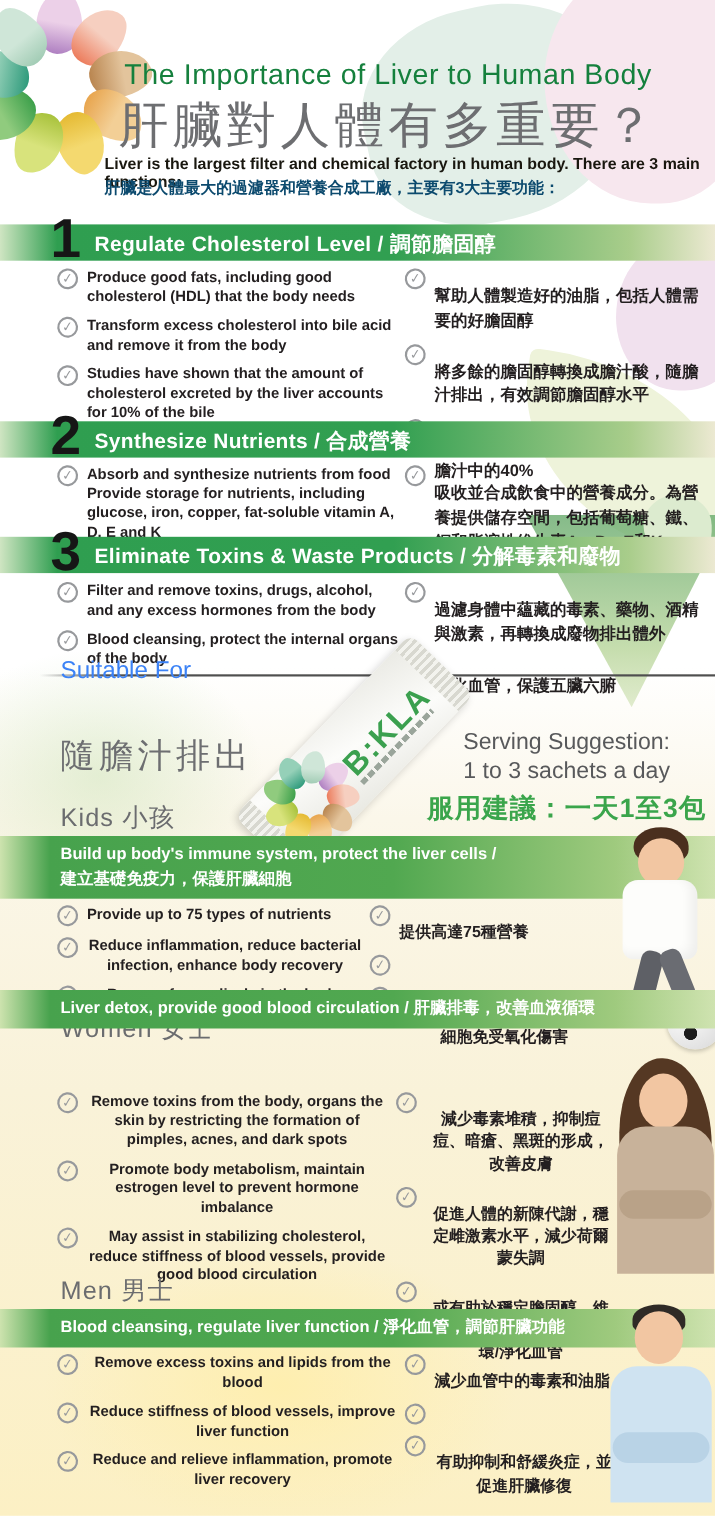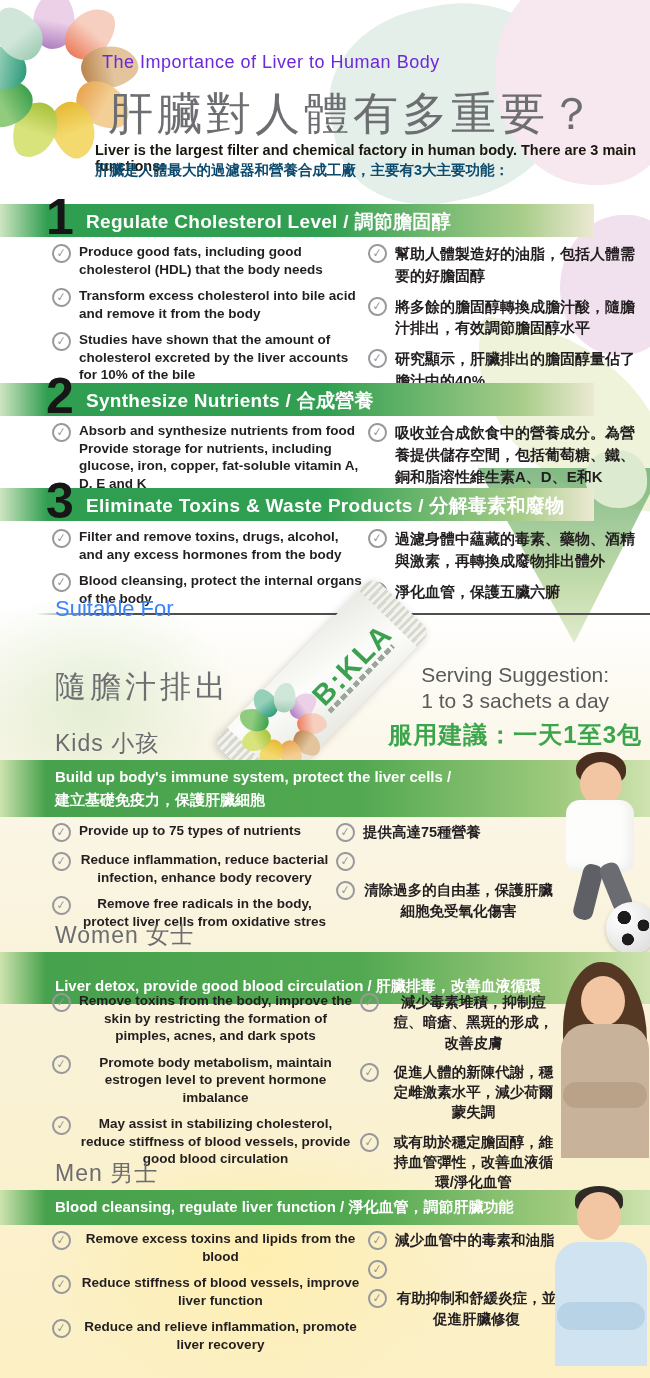--- a/index.html
+++ b/index.html
@@ -26,35 +26,35 @@
   .flower .p2{transform:rotate(40deg);background:linear-gradient(180deg,#f6cfc0 45%,#ec7c5c 100%);}
   .flower .p3{transform:rotate(80deg);background:linear-gradient(180deg,#e3c49c 45%,#b9854f 100%);}
   .flower .p4{transform:rotate(120deg);background:linear-gradient(180deg,#f3cf96 45%,#e8a54e 100%);}
   .flower .p5{transform:rotate(160deg);background:linear-gradient(180deg,#f4d96f 45%,#e5ba33 100%);}
   .flower .p6{transform:rotate(200deg);background:linear-gradient(180deg,#d8e37c 45%,#a8c23c 100%);}
   .flower .p7{transform:rotate(240deg);background:linear-gradient(180deg,#90cb7e 45%,#3da04b 100%);}
   .flower .p8{transform:rotate(280deg);background:linear-gradient(180deg,#95d0b8 45%,#2f9b7c 100%);}
   .flower .p9{transform:rotate(320deg);background:linear-gradient(180deg,#cfe6d8 55%,#a2ccb5 100%);}
   .logo-main{left:-22px;top:2px;}
   
-  .title-en{position:absolute;left:102px;top:52px;font-size:18px;color:#6d28d9;letter-spacing:.5px;}
+  .title-en{position:absolute;left:113px;top:52px;font-size:26px;color:#15803d;letter-spacing:.5px;}
   .title-zh{position:absolute;left:108px;top:84px;font-size:45px;color:#6d6e71;letter-spacing:4px;}
   .sub-en{position:absolute;left:95px;top:142px;font-size:14.5px;font-weight:bold;color:#19170f;}
   .sub-zh{position:absolute;left:95px;top:161px;font-size:14.5px;font-weight:bold;color:#0c4a6e;}
   
-  .sec-bar{position:absolute;left:0;width:594px;height:33px;
+  .sec-bar{position:absolute;left:0;width:650px;height:33px;
     background:linear-gradient(90deg,#cfe5c2 0%,#2f9e50 8%,#319f51 55%,#a9cd8b 88%,#ece9d2 100%);}
   .sec-bar span{position:absolute;left:86px;top:5px;font-size:19px;font-weight:bold;color:#ffffff;letter-spacing:.3px;white-space:nowrap;}
   .sec-num{position:absolute;left:46px;width:40px;font-size:50px;font-weight:bold;color:#161616;line-height:1;z-index:3;}
   .col{position:absolute;}
   .bullet{display:flex;margin-bottom:9px;align-items:flex-start;}
   .chk{flex:none;width:15px;height:15px;border:2px solid #97999c;border-radius:50%;color:#97999c;
     font-size:12px;line-height:15px;text-align:center;font-weight:bold;margin-top:1px;transform:rotate(-6deg);}
   .bt{margin-left:8px;font-size:13.5px;font-weight:bold;color:#231f20;line-height:1.3;}
-  .zh .bt{font-size:15px;line-height:1.45;}
+  .zh .bt{font-size:15px;line-height:1.45;margin-top:16px;}
   
   .divider{position:absolute;left:36px;top:613px;width:614px;height:2px;
     background:linear-gradient(90deg,rgba(80,80,80,0),#4f4f4f 10%,#4f4f4f);}
   .suit-en{position:absolute;left:55px;top:596px;font-size:22px;color:#3b82f6;}
   .suit-zh{position:absolute;left:55px;top:666px;font-size:31px;color:#6d6e71;letter-spacing:4px;}
   .serv{position:absolute;right:8px;top:662px;text-align:center;}
   .serv .s1,.serv .s2{font-size:21px;color:#58595b;line-height:1.25;}
   .serv .s3{font-size:24px;color:#3aa54b;font-weight:bold;margin-top:4px;letter-spacing:1px;}
   
   .sachet{position:absolute;left:200px;top:592px;width:240px;height:185px;}
@@ -272,27 +272,27 @@
 <div class="photo" style="left:548px;top:752px;width:110px;height:205px">
   <div class="hair boy-hair"></div>
   <div class="head boy-head"></div>
   <div class="torso boy-torso"></div>
   <div class="boy-leg1"></div>
   <div class="boy-leg2"></div>
   <div class="ball"></div>
 </div>
 
 <div class="grp-head" style="top:920px">Women 女士</div>
-<div class="grp-bar" style="top:952px;height:30px;padding-top:22px">
+<div class="grp-bar" style="top:900px;height:30px;padding-top:5px">
   <span class="l">Liver detox, provide good blood circulation / 肝臟排毒，改善血液循環</span>
 </div>
 <div class="col grp" style="left:52px;top:992px;width:300px">
   <div class="bullet">
       <span class="chk">✓</span>
-      <span class="bt">Remove toxins from the body, improve the skin by restricting the formation of pimples, acnes, and dark spots</span>
+      <span class="bt">Remove toxins from the body, organs the skin by restricting the formation of pimples, acnes, and dark spots</span>
     </div>
   <div class="bullet">
       <span class="chk">✓</span>
       <span class="bt">Promote body metabolism, maintain estrogen level to prevent hormone imbalance</span>
     </div>
   <div class="bullet">
       <span class="chk">✓</span>
       <span class="bt">May assist in stabilizing cholesterol, reduce stiffness of blood vessels, provide good blood circulation</span>
     </div>
 </div>

